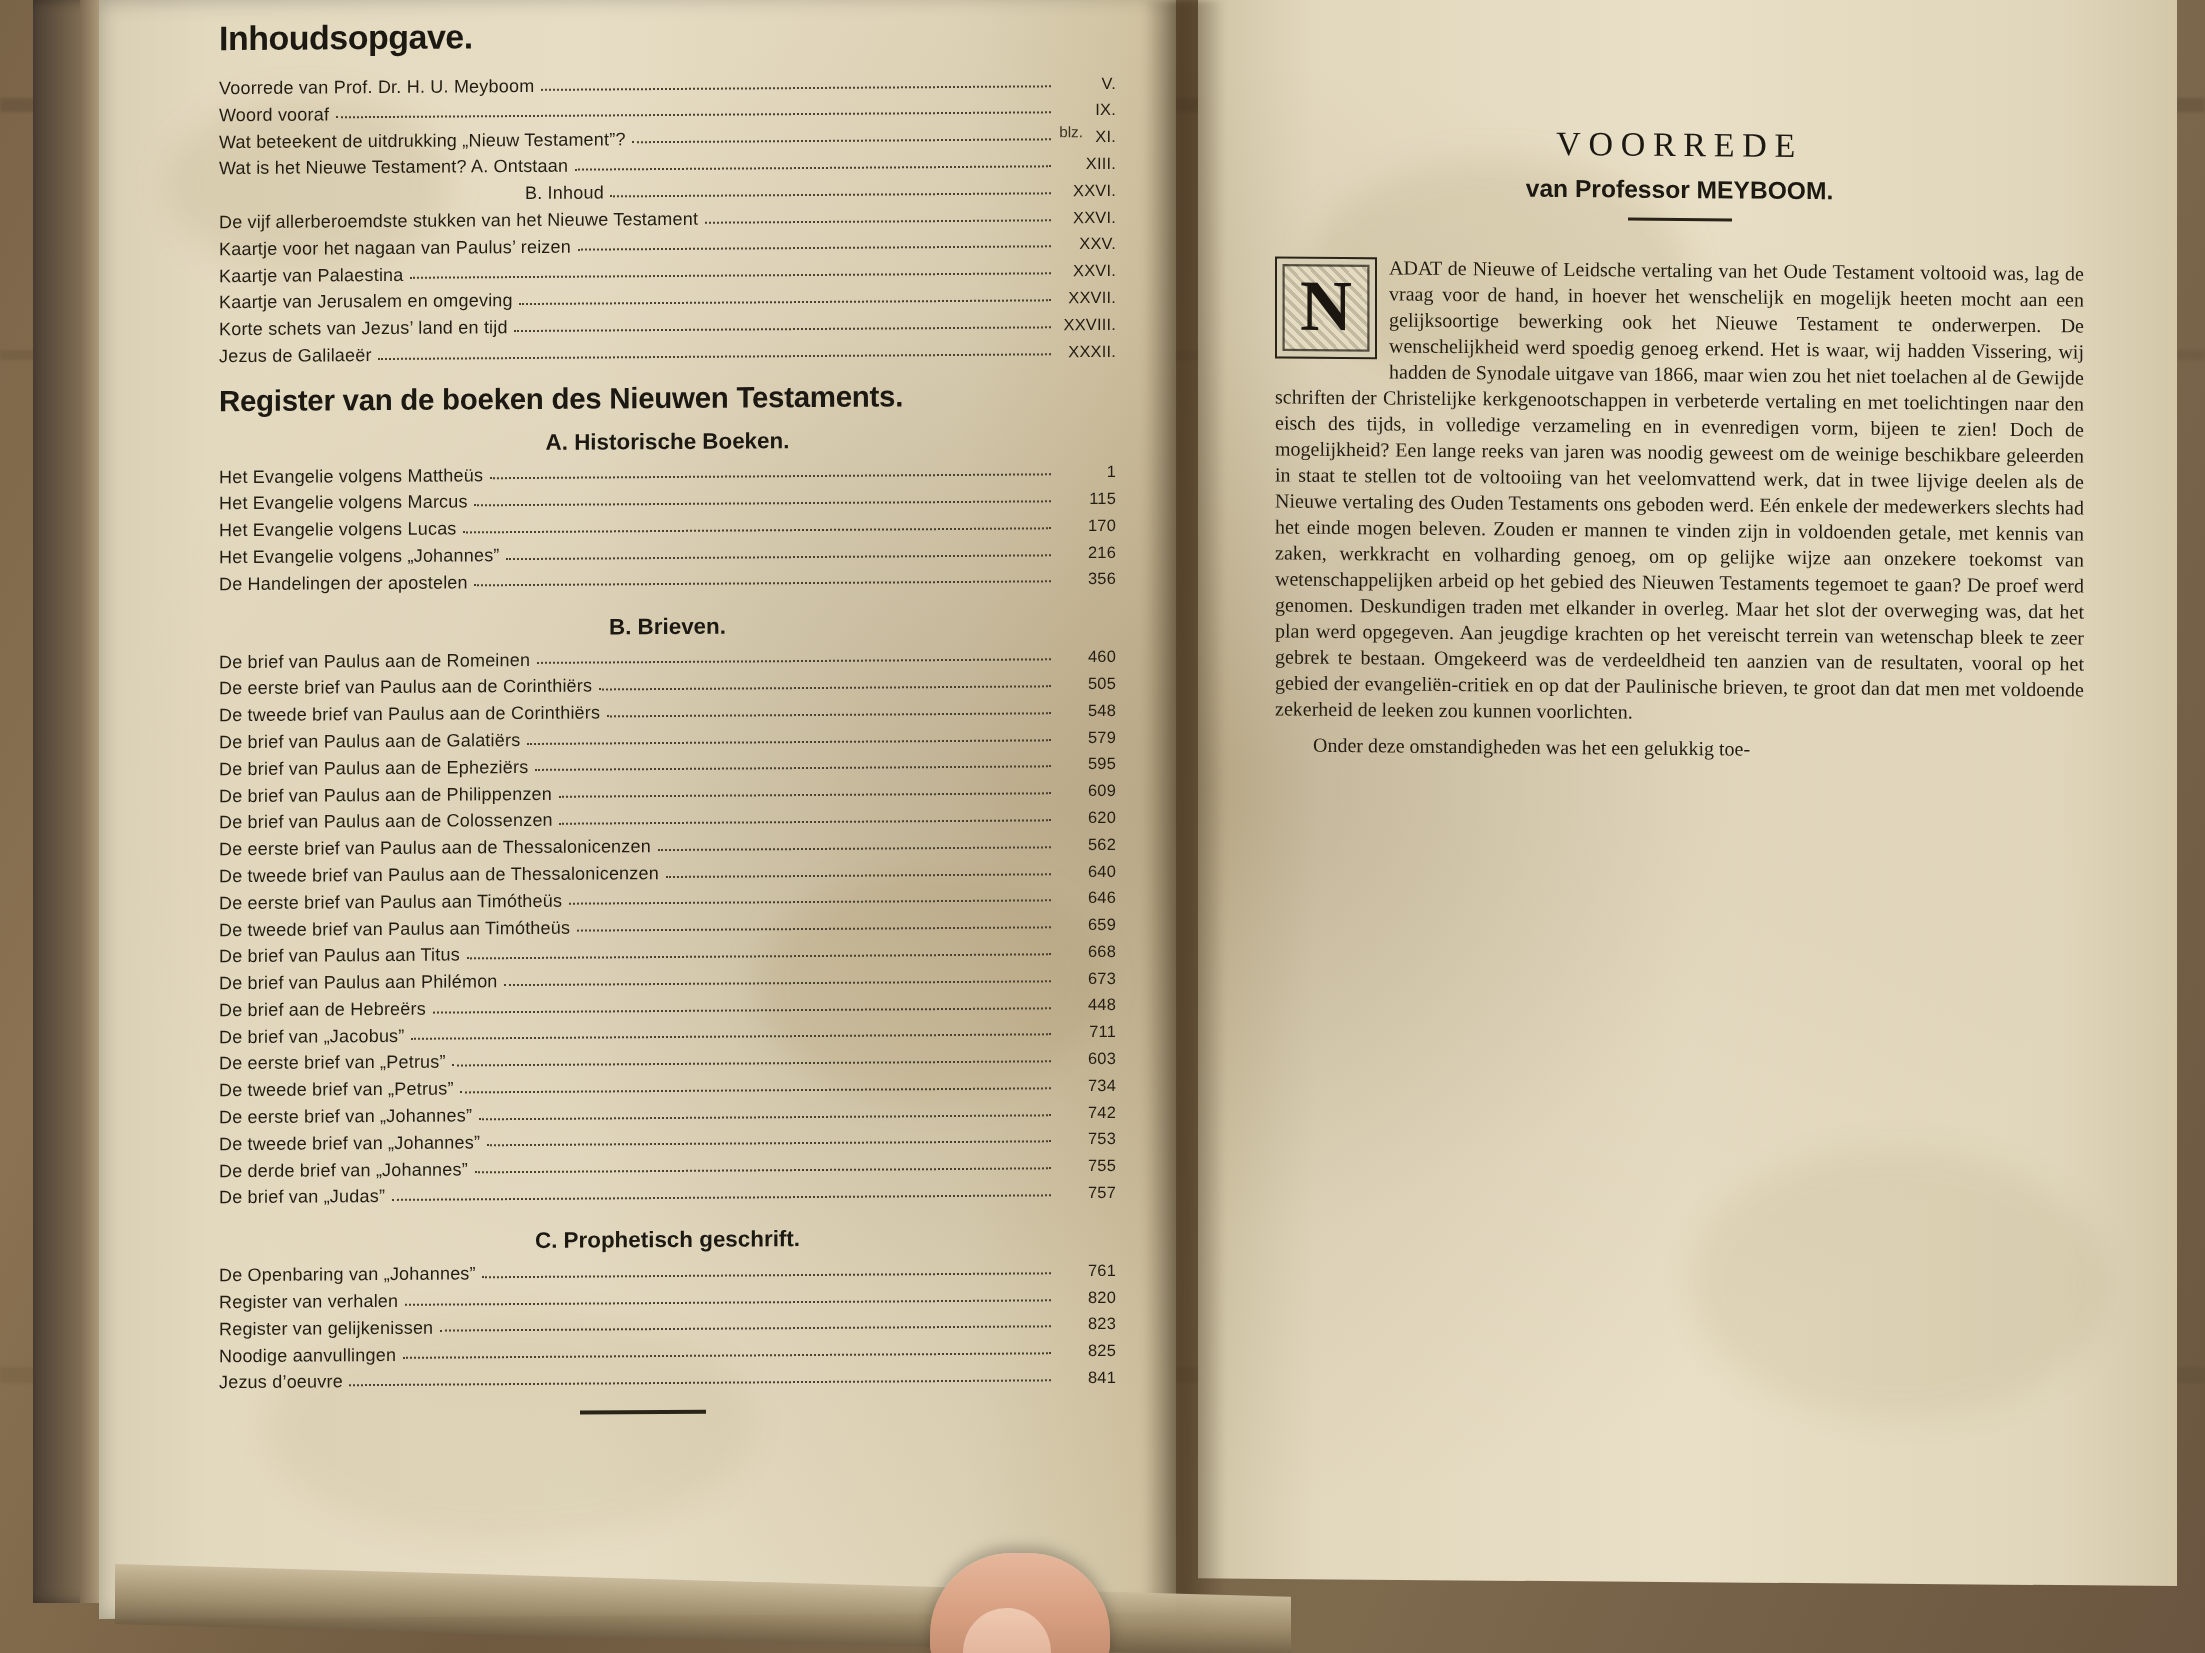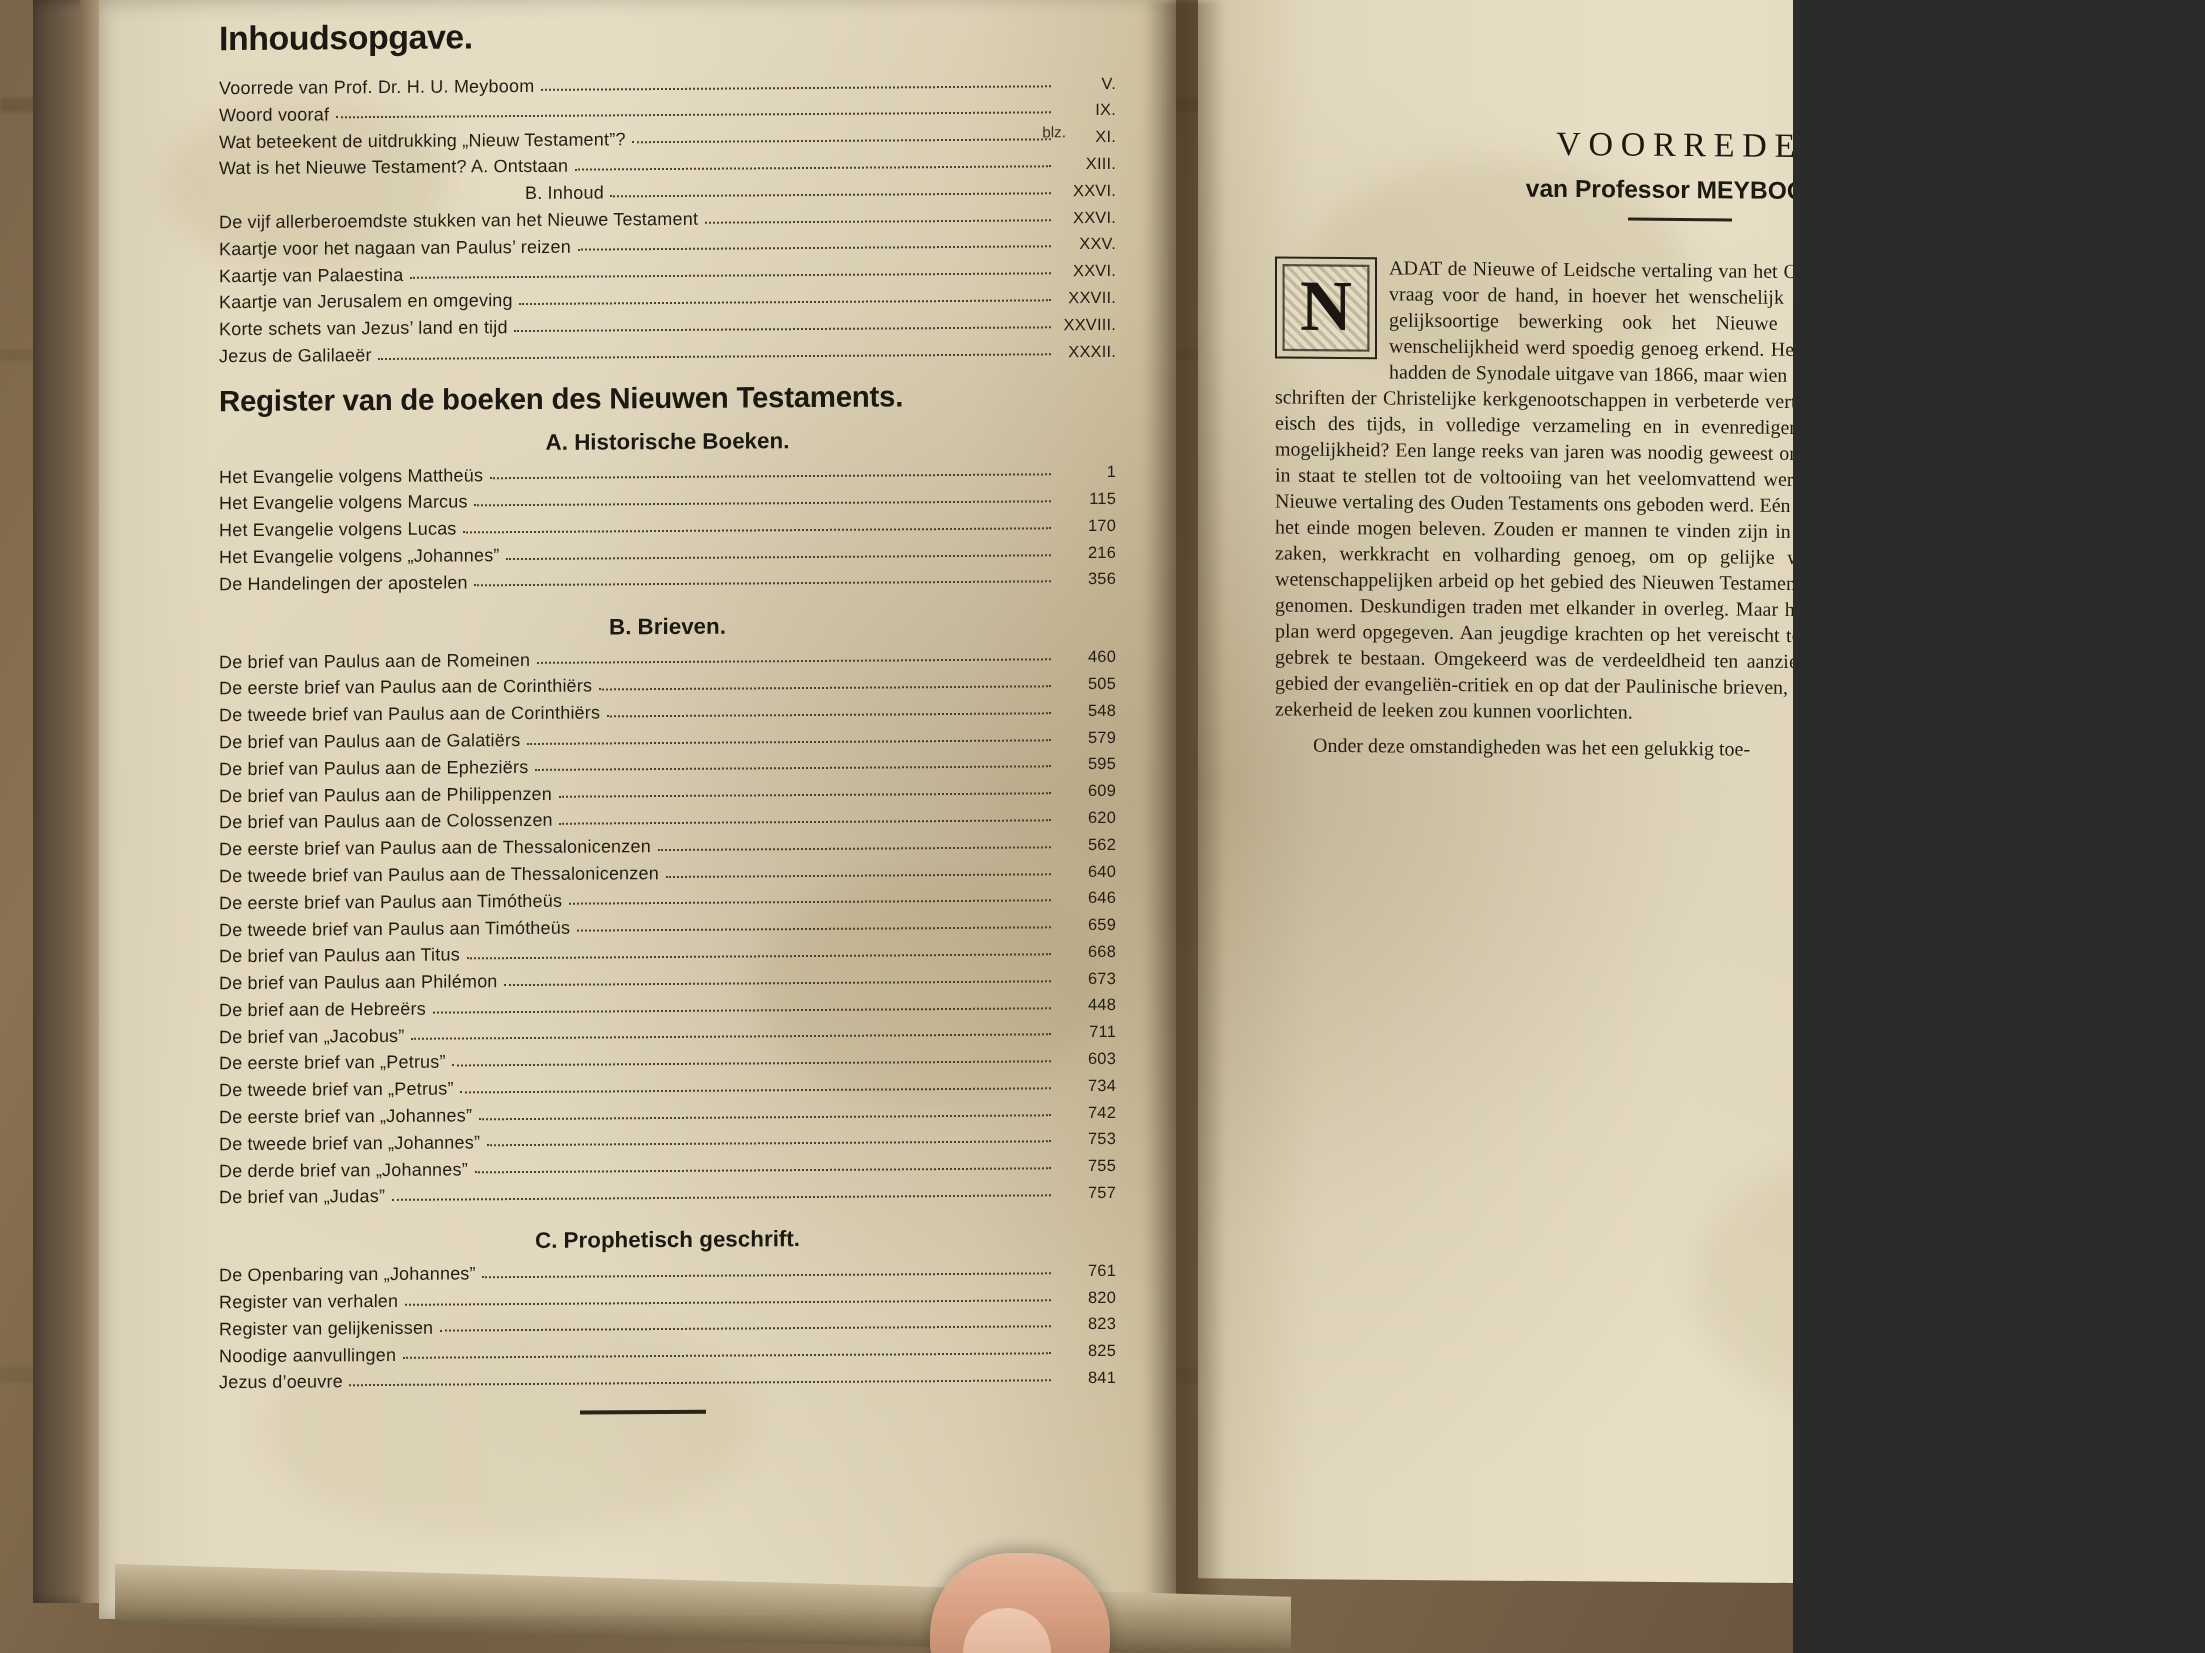--- a/index.html
+++ b/index.html
@@ -10,21 +10,21 @@
   body {
     width: 2205px;
     height: 1654px;
     overflow: hidden;
     font-family: "Liberation Sans", sans-serif;
   }
 
   
   #photo {
     position: relative;
-    width: 1793px;
+    width: 2205px;
     height: 1654px;
     background: #6b5743;
     background-image:
       linear-gradient(115deg, #7a6448 0%, #8a7252 18%, #6f5a40 42%, #7e6a4d 70%, #6a5640 100%);
     overflow: hidden;
   }
 
   
   .wood-streak {
     position: absolute;
@@ -182,21 +182,21 @@
     font-family: "Liberation Sans", sans-serif;
     font-weight: bold;
     font-size: 22.4px;
     margin: 14.2px 0 9.8px 0;
     text-align: center;
     color: #1c1812;
   }
 
   .blz-label {
     position: absolute;
-    right: 50px;
+    right: 33px;
     top: 50px;
     font-size: 15.3px;
     font-family: "Liberation Sans", sans-serif;
     color: #3a3124;
   }
 
   ul.toc-list {
     list-style: none;
     margin: 0;
     padding: 0;

